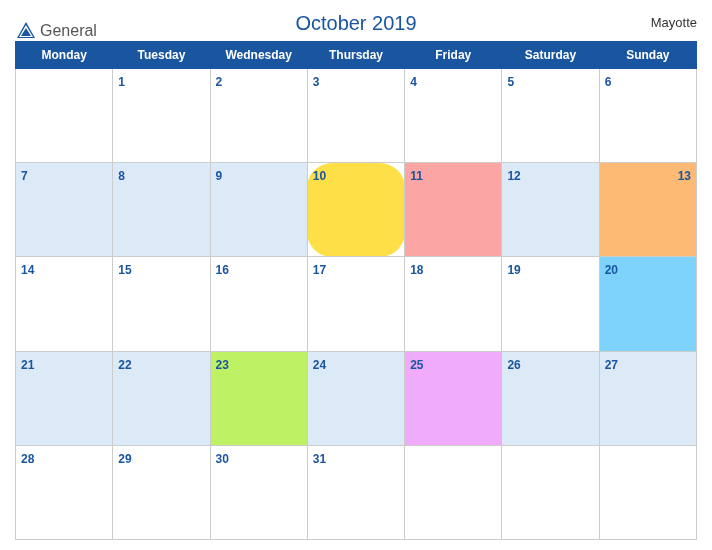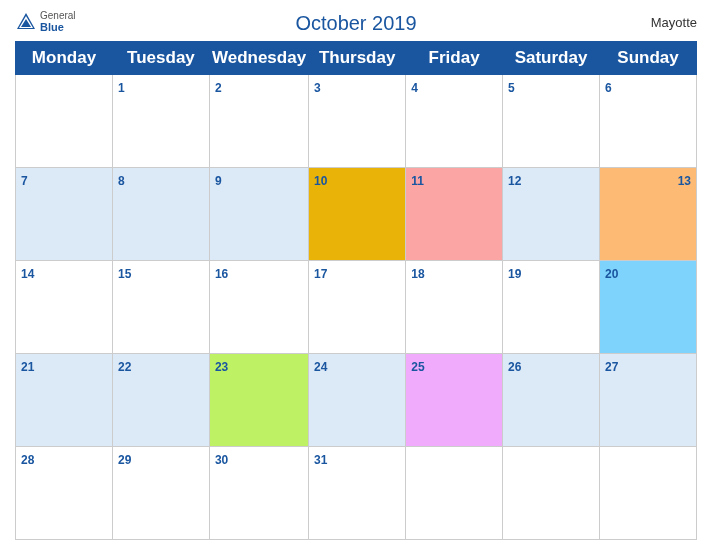--- a/index.html
+++ b/index.html
@@ -50,21 +50,21 @@
     }
     .calendar-table {
       width: 100%;
       flex: 1;
       border-collapse: collapse;
     }
     .calendar-table th {
       background-color: #1a56a0;
       color: #fff;
       text-align: center;
-      font-size: 17px;
+      font-size: 12px;
       font-weight: bold;
       padding: 6px 2px;
       border: 1px solid #1a56a0;
     }
     .calendar-table td {
       border: 1px solid #ccc;
       vertical-align: top;
       padding: 3px 5px;
       width: calc(100% / 7);
       height: 72px;
@@ -90,21 +90,21 @@
 <div class="calendar-wrapper">
   <div class="header-area">
     <div class="logo-area">
     <div style="display:flex;align-items:center;gap:3px;">
       <svg width="22" height="22" viewBox="0 0 22 22" xmlns="http://www.w3.org/2000/svg">
         <polygon points="11,2 20,18 2,18" fill="#1a56a0"></polygon>
         <polygon points="11,5 18,17 4,17" fill="#fff"></polygon>
         <polygon points="11,8 16,16 6,16" fill="#1a56a0"></polygon>
       </svg>
       <div style="display:flex;flex-direction:column;line-height:1.1;">
-        <span style="font-size:10px;color:#555;">General</span>
+        <span style="font-size:16px;color:#555;margin-top:12px;">General</span>
         <span style="font-size:11px;color:#1a56a0;font-weight:bold;">Blue</span>
       </div>
     </div>
   </div>
     <div class="month-title">October 2019</div>
     <div class="region-label">Mayotte</div>
   </div>
 
   <table class="calendar-table">
     <thead>
@@ -125,21 +125,21 @@
           <td style="background-color: rgb(255, 255, 255);"><span class="day-number">2</span></td>
           <td style="background-color: rgb(255, 255, 255);"><span class="day-number">3</span></td>
           <td style="background-color: rgb(255, 255, 255);"><span class="day-number">4</span></td>
           <td style="background-color: rgb(255, 255, 255);"><span class="day-number">5</span></td>
           <td style="background-color: rgb(255, 255, 255);"><span class="day-number">6</span></td>
         </tr>
         <tr>
           <td style="background-color: rgb(220, 233, 247);"><span class="day-number">7</span></td>
           <td style="background-color: rgb(220, 233, 247);"><span class="day-number">8</span></td>
           <td style="background-color: rgb(220, 233, 247);"><span class="day-number">9</span></td>
-          <td style="background-color: #eab308;"><span class="day-number">10</span></td>
+          <td style="background-color: #fde047; border-radius: 25px;"><span class="day-number">10</span></td>
           <td style="background-color: #fca5a5;"><span class="day-number">11</span></td>
           <td style="background-color: rgb(220, 233, 247);"><span class="day-number">12</span></td>
           <td style="background-color: #fdba74; text-align: right;"><span class="day-number">13</span></td>
         </tr>
         <tr>
           <td style="background-color: rgb(255, 255, 255);"><span class="day-number">14</span></td>
           <td style="background-color: rgb(255, 255, 255);"><span class="day-number">15</span></td>
           <td style="background-color: rgb(255, 255, 255);"><span class="day-number">16</span></td>
           <td style="background-color: rgb(255, 255, 255);"><span class="day-number">17</span></td>
           <td style="background-color: rgb(255, 255, 255);"><span class="day-number">18</span></td>

